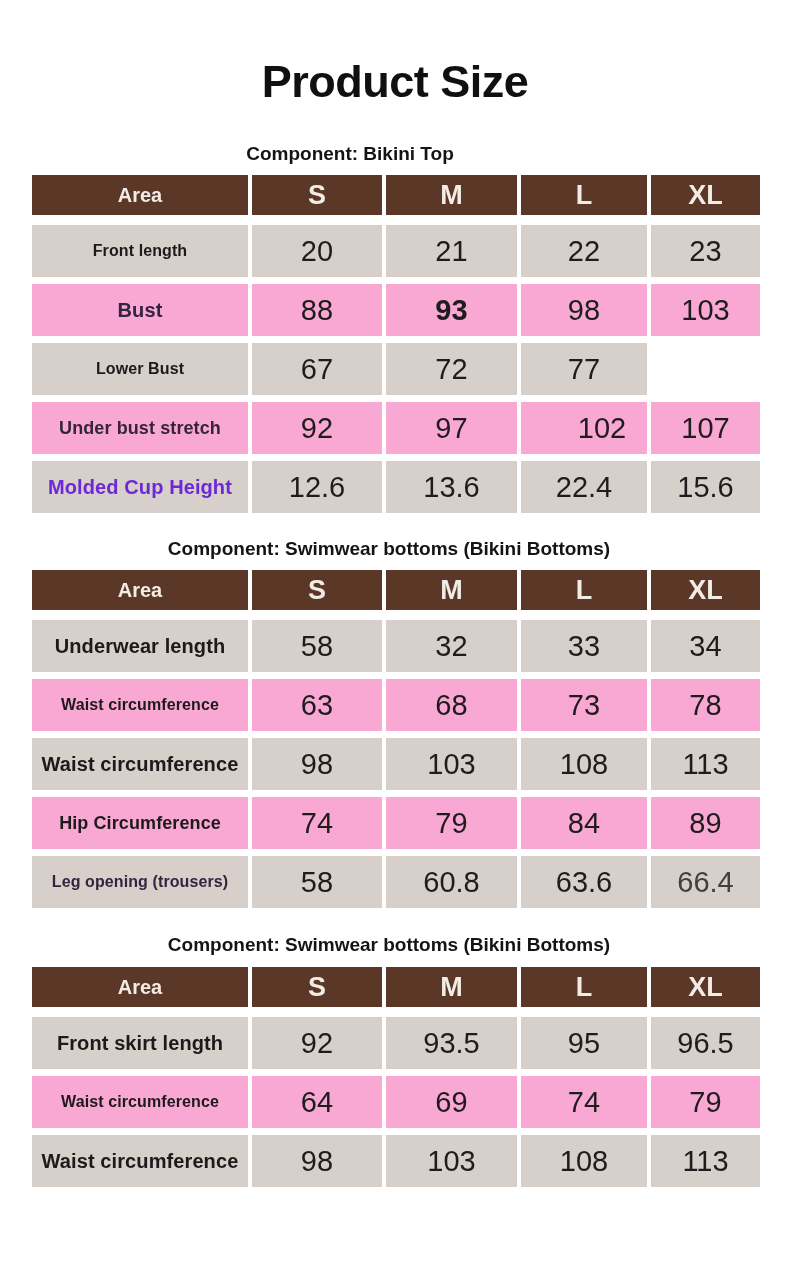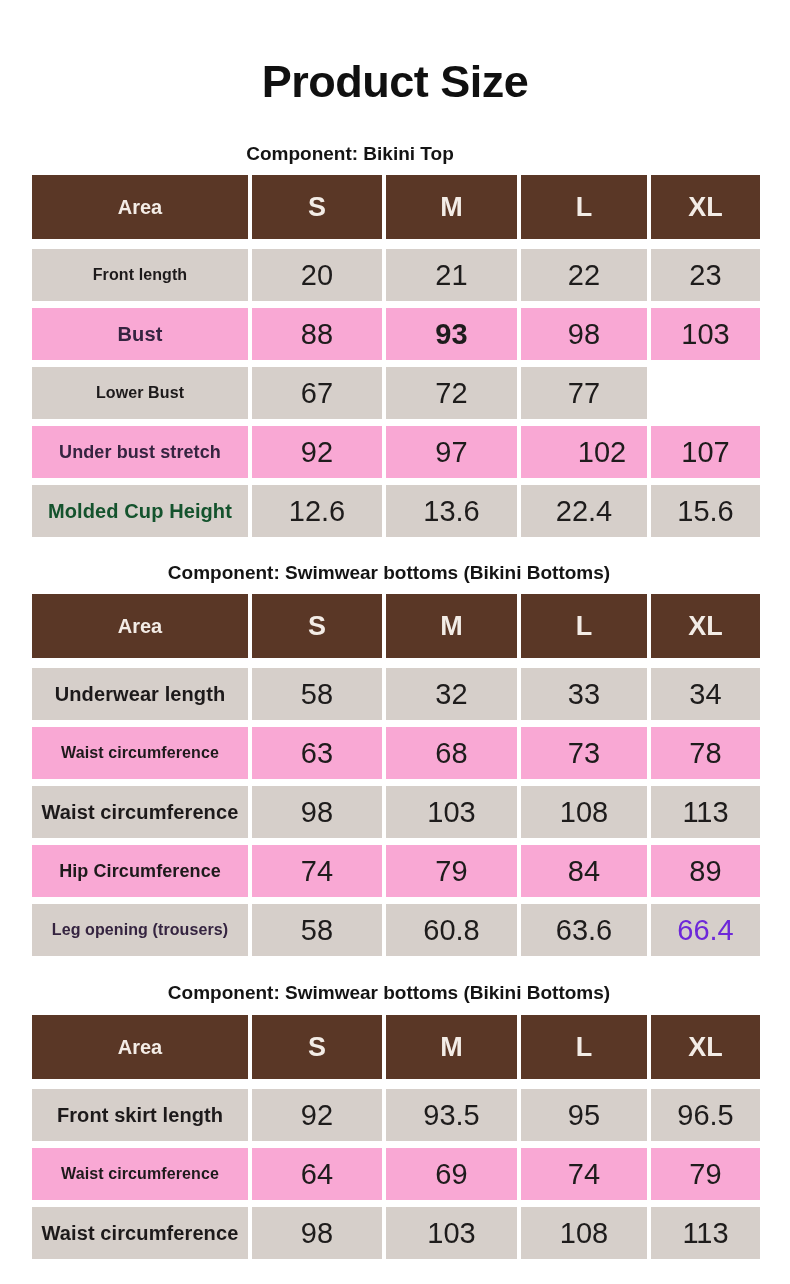--- a/index.html
+++ b/index.html
@@ -31,21 +31,21 @@
 
   .thead,.trow{
     display:grid;
     grid-template-columns:216px 130px 131px 126px 109px;
     column-gap:4px;
   }
   .thead{margin-bottom:10px;}
   .trow{margin-bottom:7px;}
 
   .th{
-    height:64px;display:flex;align-items:center;justify-content:center;
+    height:40px;display:flex;align-items:center;justify-content:center;
     font-weight:700;font-size:27px;
   }
   .th.area{font-size:20px;}
 
   .cell{height:52px;display:flex;align-items:center;justify-content:center;}
   .trow.dark .cell{background:#d6cfca;}
   .trow.light .cell{background:#f9a8d4;}
 
   .label{font-weight:700;letter-spacing:0.1px;}
   .size-sm{font-size:16px;}
@@ -92,21 +92,21 @@
           <div class="cell val" style="color: rgb(30, 28, 28);">77</div>
         </div>
         <div class="trow light">
           <div class="cell label size-md" style="color: rgb(53, 36, 64);">Under bust stretch</div>
           <div class="cell val" style="color: rgb(30, 28, 28);">92</div>
           <div class="cell val" style="color: rgb(30, 28, 28);">97</div>
           <div class="cell val" style="color: rgb(30, 28, 28); padding-left: 36px;">102</div>
           <div class="cell val" style="color: rgb(30, 28, 28);">107</div>
         </div>
         <div class="trow dark">
-          <div class="cell label size-lg" style="color: #14532d; text-align: center;">Molded Cup Height</div>
+          <div class="cell label size-lg" style="color: #6d28d9; text-align: center;">Molded Cup Height</div>
           <div class="cell val" style="color: rgb(30, 28, 28);">12.6</div>
           <div class="cell val" style="color: rgb(30, 28, 28);">13.6</div>
           <div class="cell val" style="color: rgb(30, 28, 28);">22.4</div>
           <div class="cell val" style="color: rgb(30, 28, 28);">15.6</div>
         </div>
       </div>
   </div>
 
   <div class="section">
     <div class="subtitle subtitle-2">Component: Swimwear bottoms (Bikini Bottoms)</div>
@@ -144,21 +144,21 @@
           <div class="cell val" style="color: rgb(30, 28, 28);">74</div>
           <div class="cell val" style="color: rgb(30, 28, 28);">79</div>
           <div class="cell val" style="color: rgb(30, 28, 28);">84</div>
           <div class="cell val" style="color: rgb(30, 28, 28);">89</div>
         </div>
         <div class="trow dark">
           <div class="cell label size-sm" style="color: rgb(53, 36, 64);">Leg opening (trousers)</div>
           <div class="cell val" style="color: rgb(30, 28, 28);">58</div>
           <div class="cell val" style="color: rgb(30, 28, 28);">60.8</div>
           <div class="cell val" style="color: rgb(30, 28, 28);">63.6</div>
-          <div class="cell val" style="color: #6d28d9;">66.4</div>
+          <div class="cell val" style="color: #404040;">66.4</div>
         </div>
       </div>
   </div>
 
   <div class="section">
     <div class="subtitle subtitle-3">Component: Swimwear bottoms (Bikini Bottoms)</div>
     <div class="size-table t3">
         <div class="thead">
           <div class="th area" style="background: rgb(90, 55, 38); color: rgb(243, 236, 230);">Area</div>
           <div class="th" style="background: rgb(90, 55, 38); color: rgb(243, 236, 230);">S</div>

